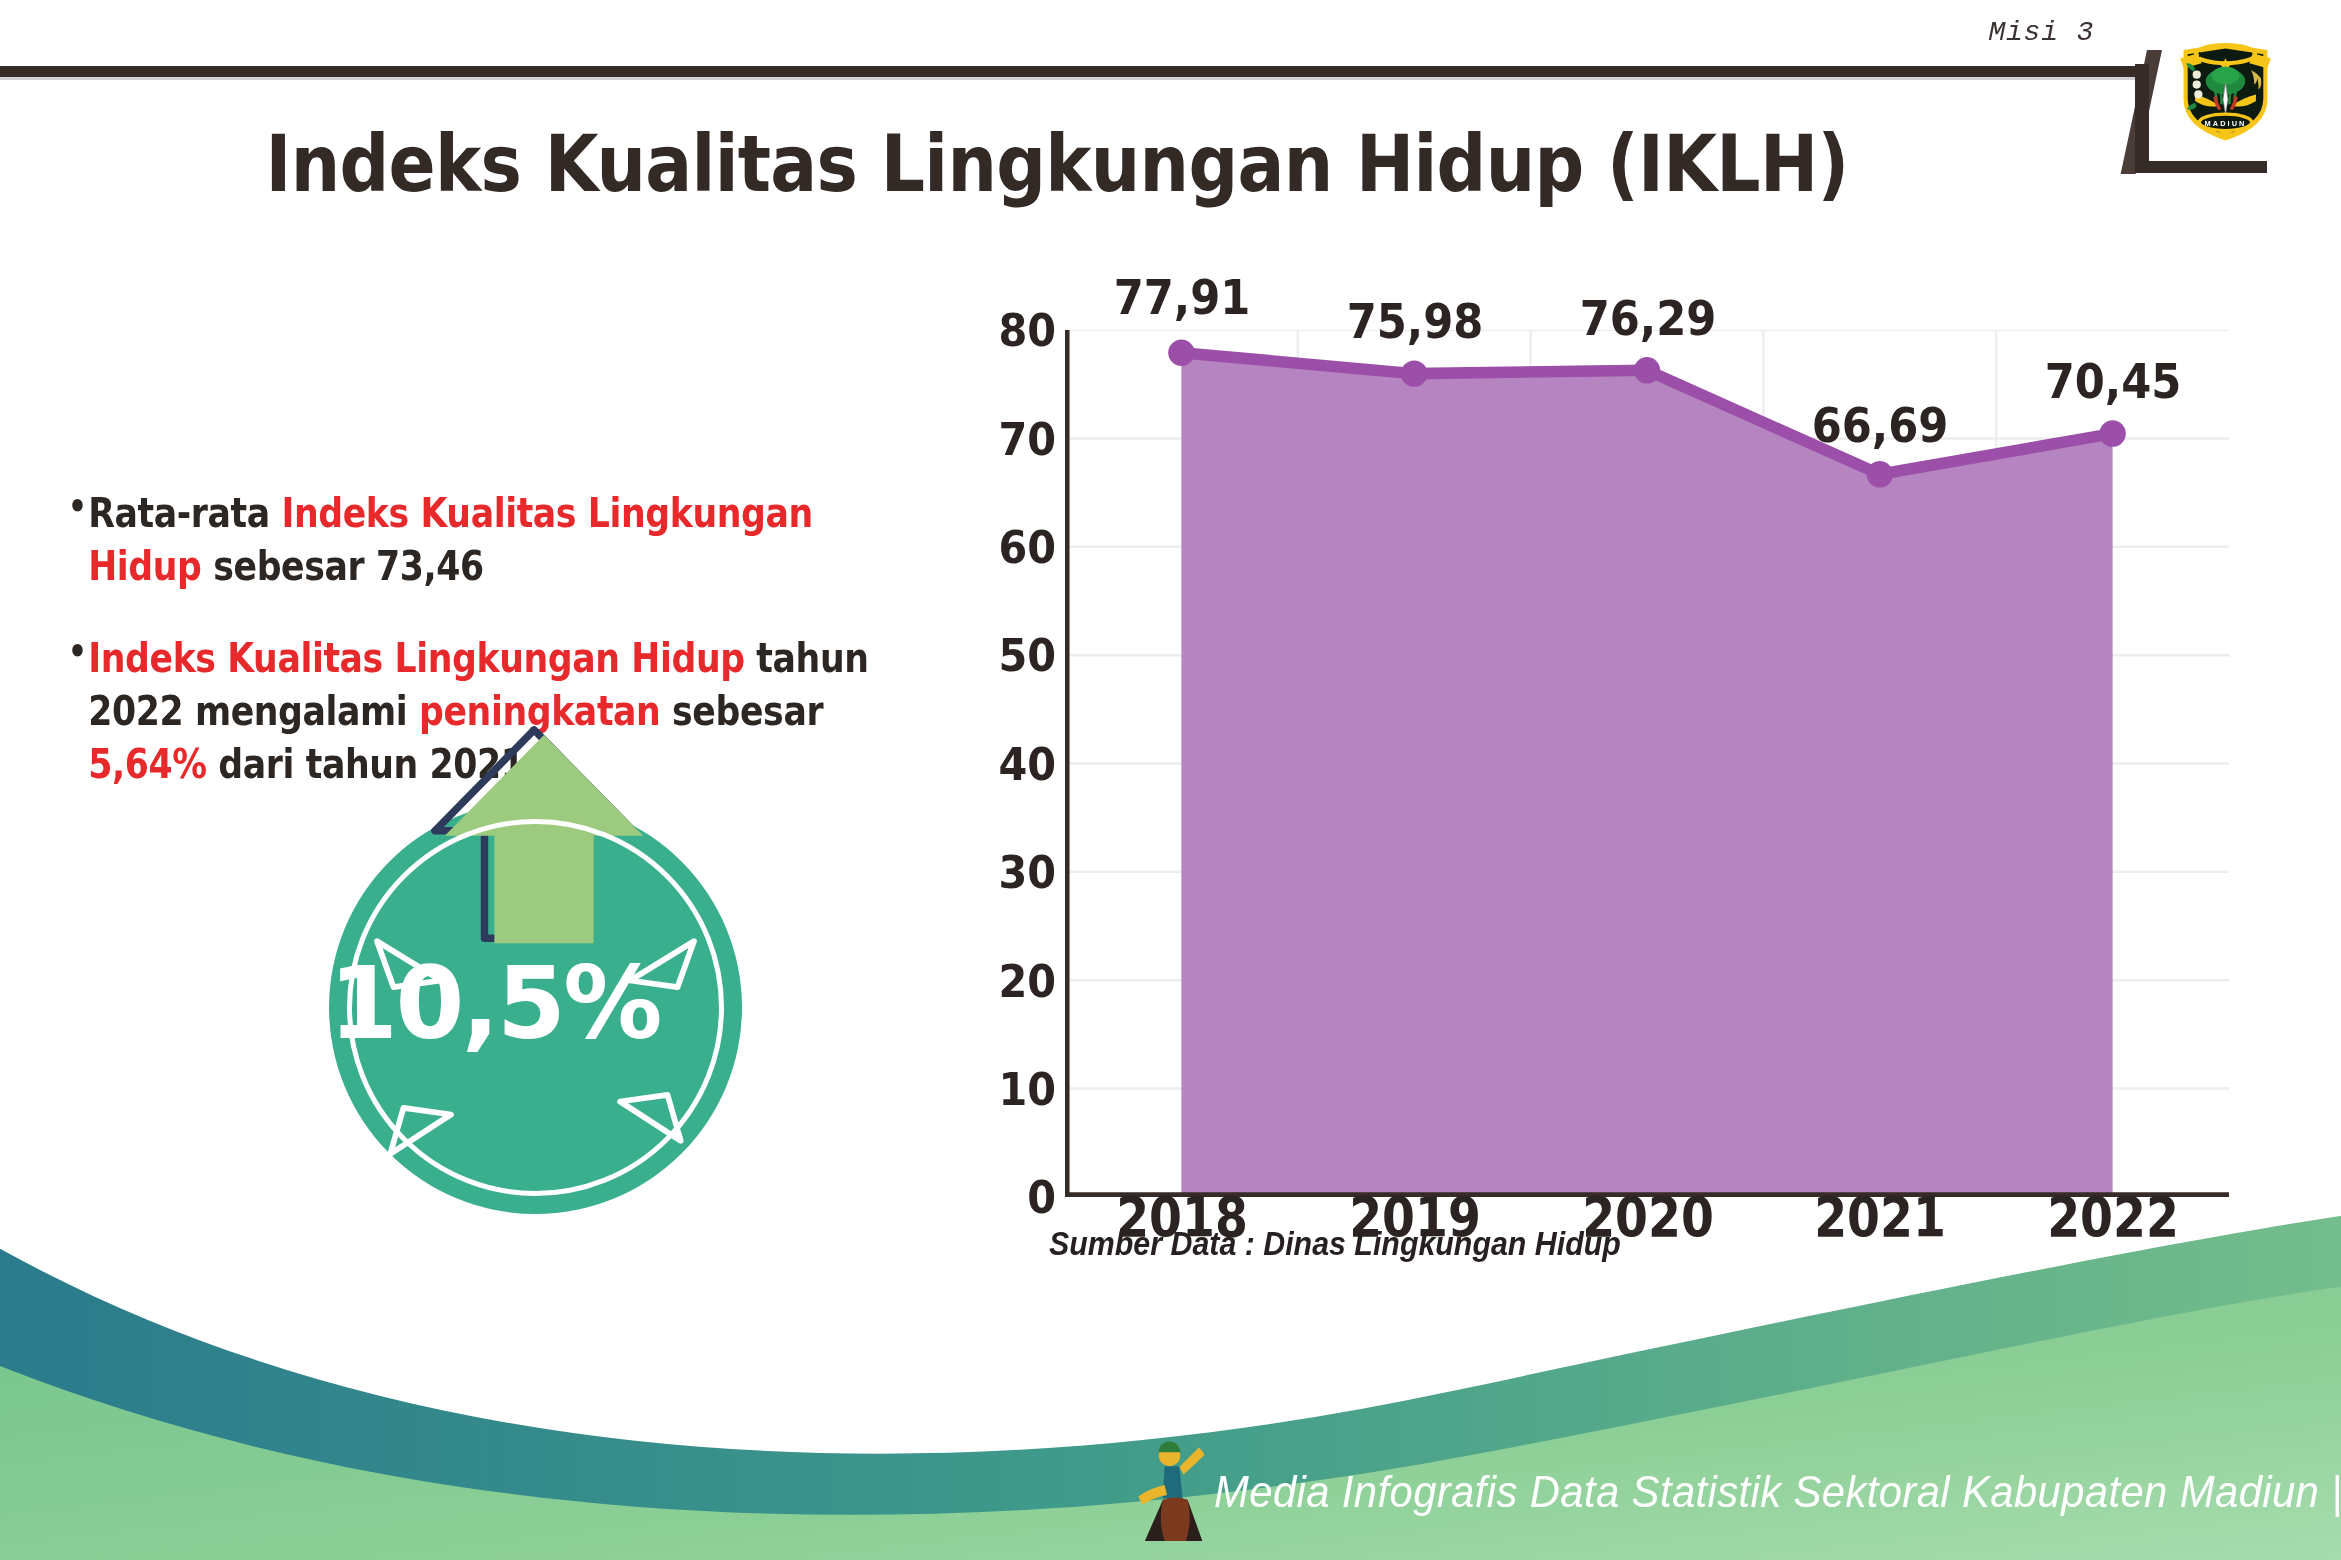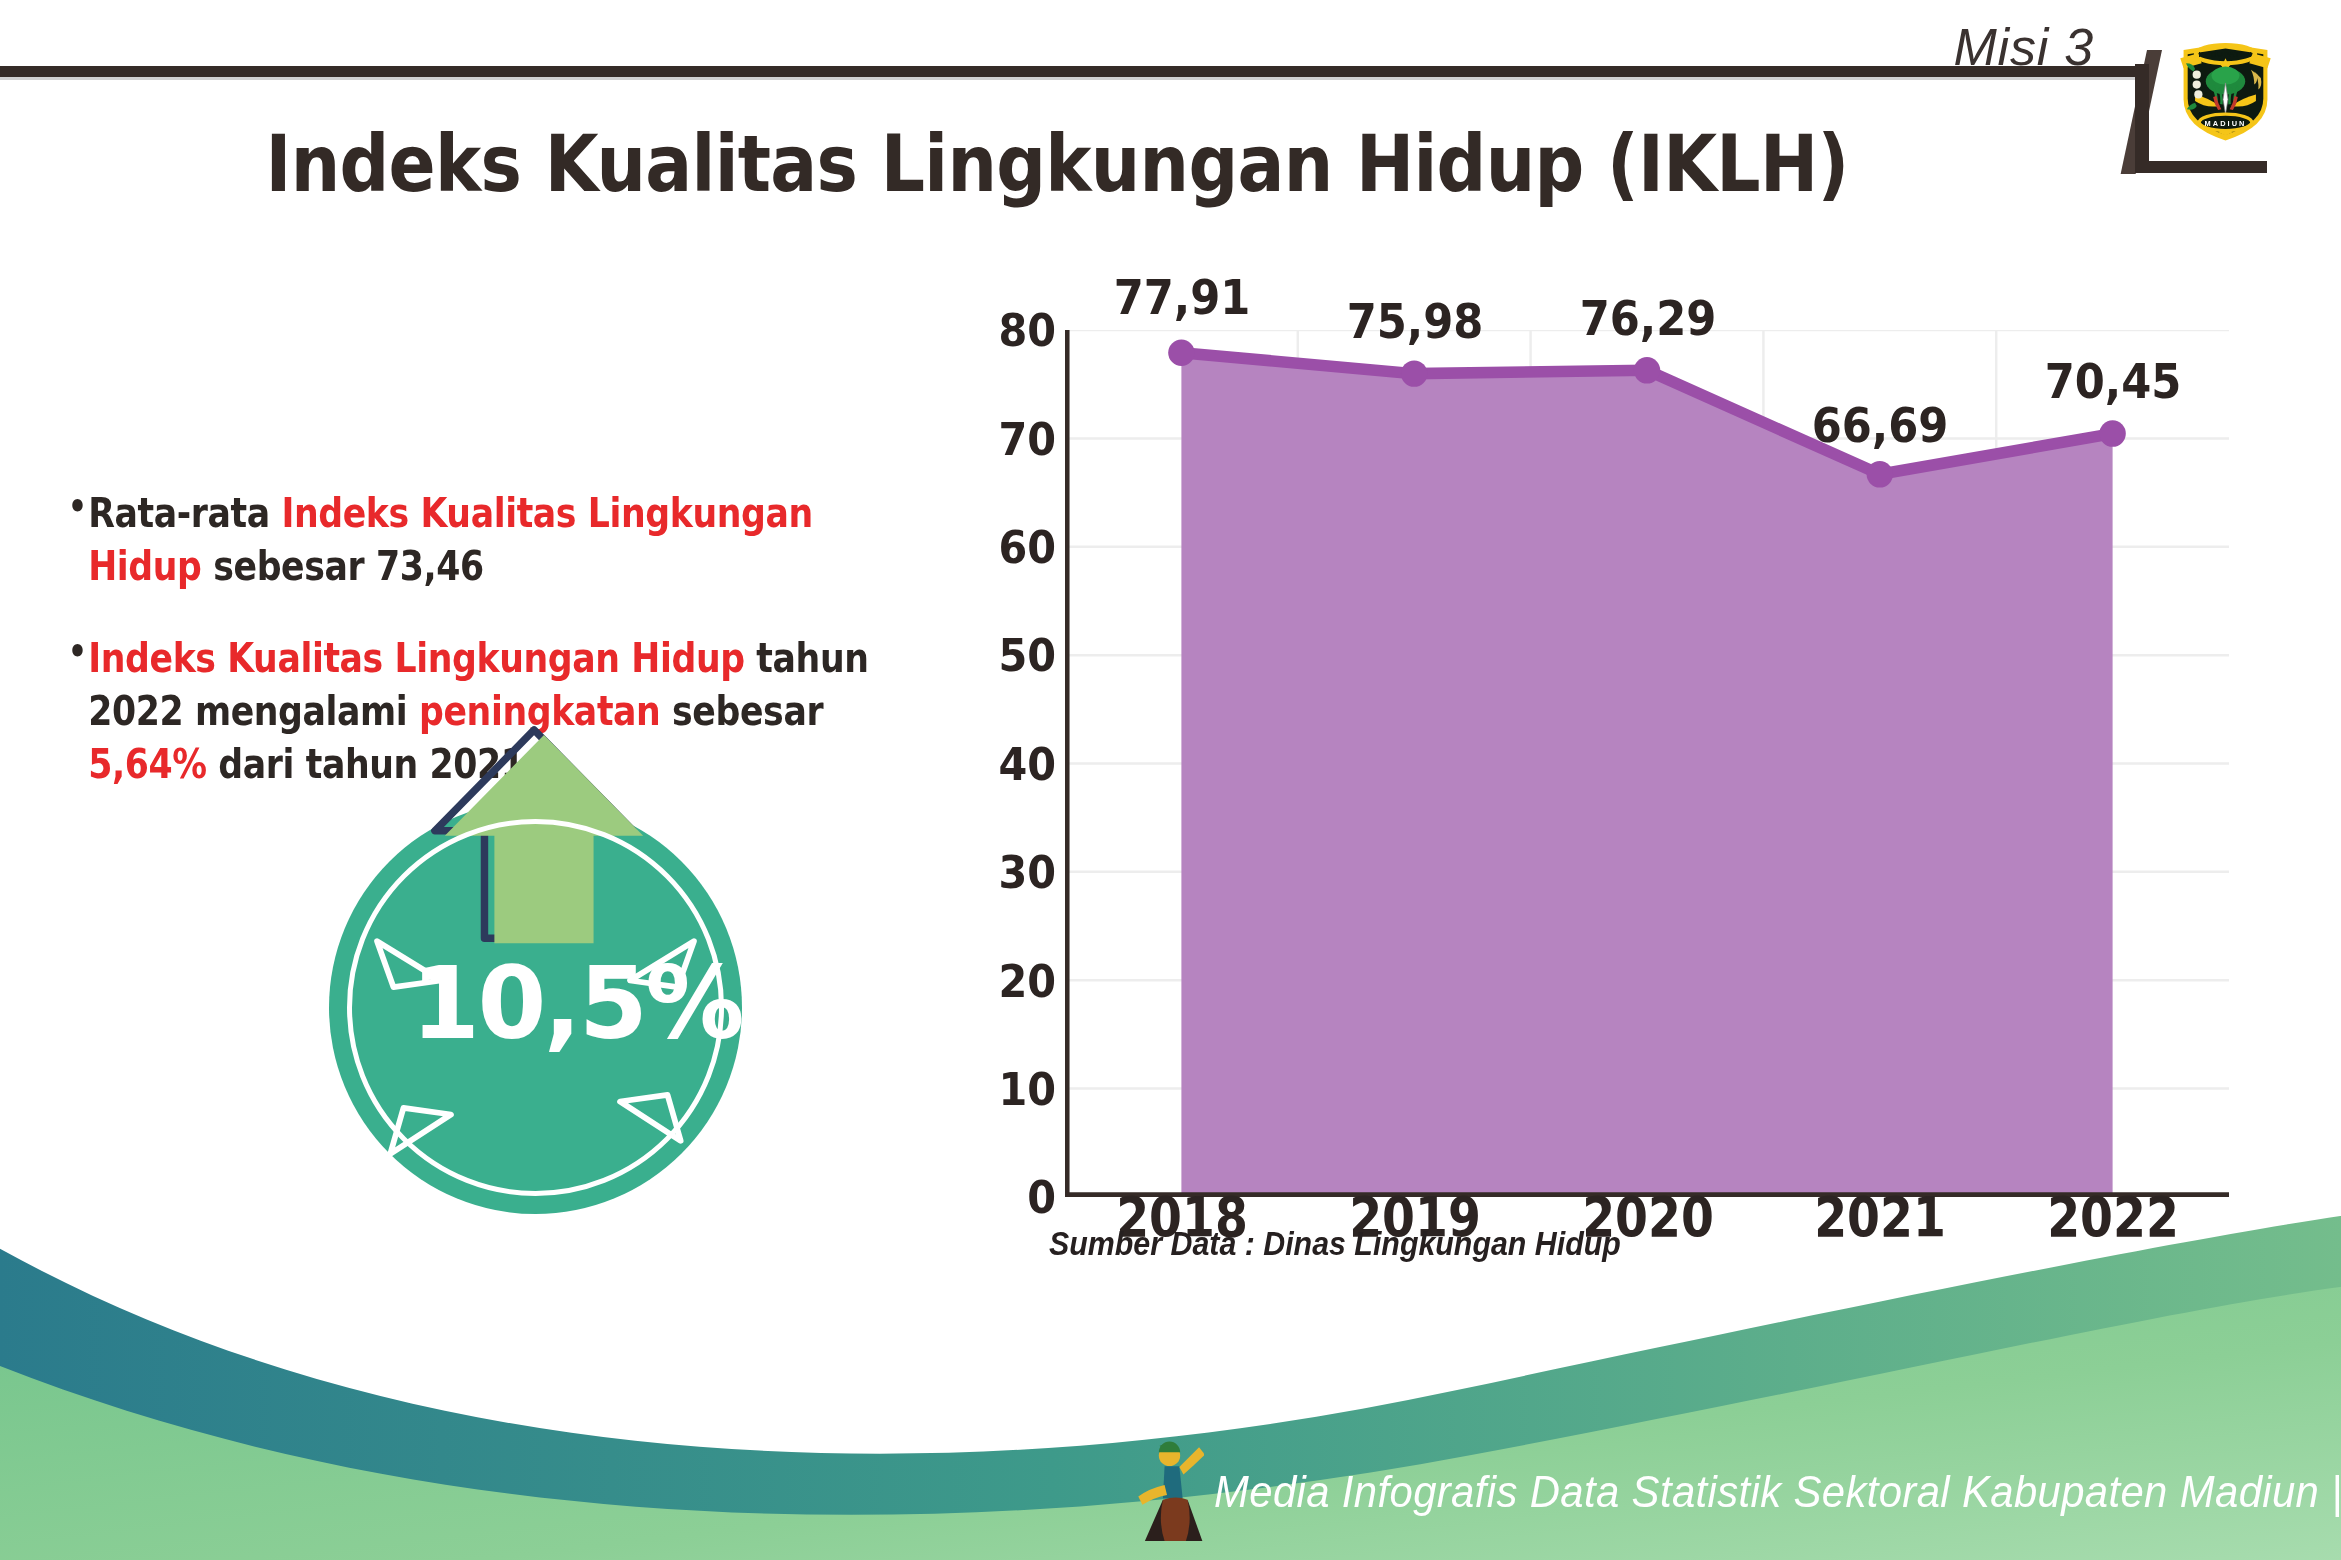--- a/index.html
+++ b/index.html
@@ -45,23 +45,23 @@
     position: absolute;
     left: 2147px; top: 50px;
     width: 15px; height: 124px;
     background: #4a3d38;
     transform: skewX(-12deg);
     transform-origin: top left;
   }
   #misi-label {
     position: absolute;
     right: 248px; top: 16.5px;
-    font-family: Liberation Sans, sans-serif;
+    font-family: Liberation Mono, monospace;
     font-style: italic;
-    font-size: 52px;
+    font-size: 28px;
     color: #3a3230;
     letter-spacing: 0.8px;
     text-align: right;
   }
 
   
   #crest {
     position: absolute;
     left: 2177px; top: 35px;
     width: 97px; height: 109px;
@@ -128,21 +128,21 @@
     position: absolute;
     left: 18px; top: 18px;
     width: 377px; height: 377px;
     border-radius: 50%;
     border: 5.8px solid #ffffff;
   }
   #badge-value {
     position: absolute;
     left: 0; top: 145px;
     width: 413px;
-    text-align: right;
+    text-align: left;
     font-family: "DejaVu Sans", sans-serif;
     font-weight: bold;
     font-size: 99px;
     color: #ffffff;
     letter-spacing: -2.5px;
   }
   .spark { position: absolute; }
   #arrow-up {
     position: absolute;
     left: 76px; top: -76px;

